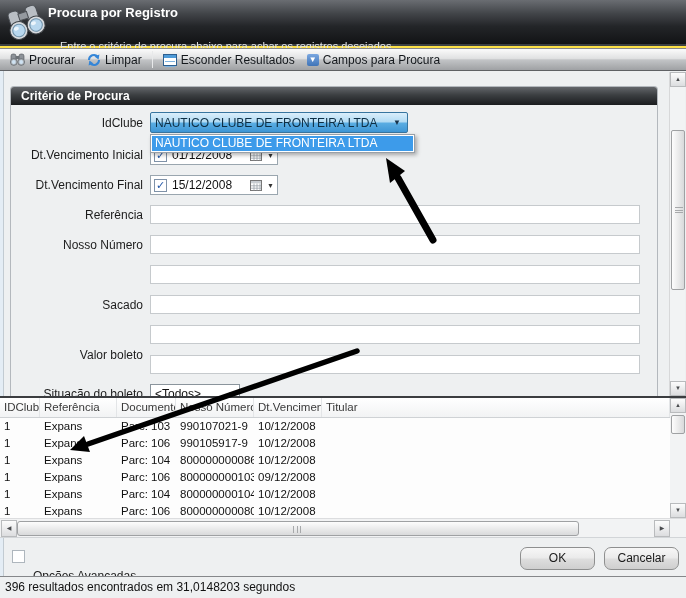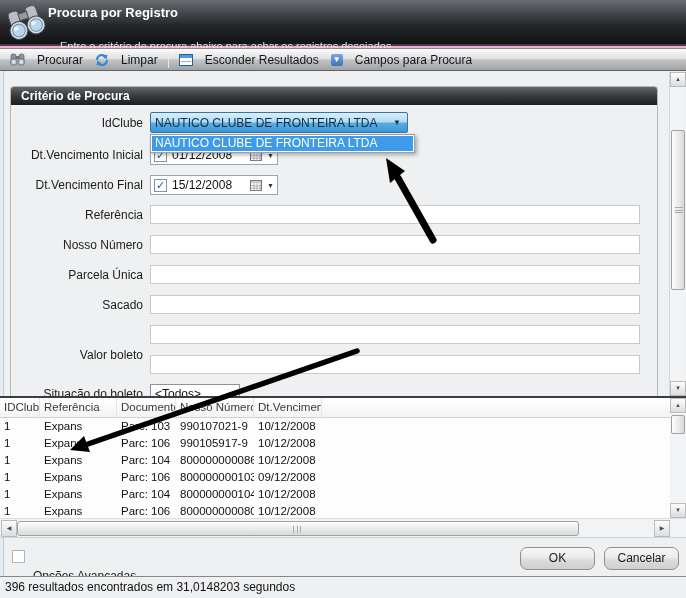--- a/index.html
+++ b/index.html
@@ -1,34 +1,34 @@
 <!DOCTYPE html>
 <html><head>
 <meta charset="utf-8">
 <style>
   * { margin:0; padding:0; box-sizing:border-box; }
   html,body { width:686px; height:598px; }
   body { font-family:"Liberation Sans","DejaVu Sans",sans-serif; background:#eef0f1; }
-  .dialog { position:relative; width:686px; height:598px; overflow:hidden; background:#f9a8d4; }
+  .dialog { position:relative; width:686px; height:598px; overflow:hidden; background:#fde047; }
 
   
   .titlebar { position:absolute; left:0; top:0; width:686px; height:46px;
     background:linear-gradient(#6a6d72 0%, #43464a 30%, #232528 60%, #121315 100%);
     border-bottom:2px solid #3c4043; }
   .bino-big { position:absolute; left:4px; top:3px; }
   .titles { position:absolute; left:48px; top:5px; color:#fff; }
   .dlg-title { font-size:13px; font-weight:bold; }
   .dlg-subtitle { font-size:11px; color:#e3e5e8; margin-top:20px; margin-left:12px; }
 
   
   .toolbar { position:absolute; left:0; top:48px; width:686px; height:23px;
     background:linear-gradient(#fbfbfb 0%, #e0e1e2 45%, #c2c4c6 52%, #9fa1a4 100%);
     border-top:1px solid #85878a; border-bottom:1px solid #5f6164;
     display:flex; align-items:center; padding-left:4px; }
-  .tbtn { display:flex; align-items:center; gap:12px; padding:8px 6px; font-size:12px; color:#14181c; cursor:default; }
+  .tbtn { display:flex; align-items:center; gap:4px; padding:8px 6px; font-size:12px; color:#14181c; cursor:default; }
   .tsep { width:1px; height:17px; background:#8a8c8f; border-right:1px solid #e8e9ea; margin:0 4px; }
 
   .list-icon { width:14px; height:12px; border:1px solid #2e5f8f; background:#fff; position:relative; }
   .list-icon::before { content:""; position:absolute; left:0; top:0; width:100%; height:3px; background:#4f9bd8; }
   .list-icon::after { content:""; position:absolute; left:1px; right:1px; top:6px; height:4px;
     border-top:1px solid #7fb3e0; border-bottom:1px solid #7fb3e0; }
   .campos-icon { width:12px; height:12px; border-radius:2px;
     background:linear-gradient(#7aa7e0,#3f74b8); color:#fff; font-size:8px; line-height:12px; text-align:center; }
 
   
@@ -212,21 +212,20 @@
     </svg>
     <span class="drop-glyph">▼</span>
   </div>
 
   <label class="flabel" style="top:208px;">Referência</label>
   <input class="finput" style="top: 205px;">
 
   <label class="flabel" style="top:238px;">Nosso Número</label>
   <input class="finput" style="top: 235px;">
 
-  <label class="flabel" style="top:268px;">Parcela Única</label>
   <input class="finput" style="top: 265px;">
 
   <label class="flabel" style="top:298px;">Sacado</label>
   <input class="finput" style="top: 295px;">
 
   <label class="flabel" style="top:348px;">Valor boleto</label>
   <input class="finput" style="top: 325px;">
 
   <input class="finput" style="top: 355px;">
 
@@ -248,20 +247,21 @@
     <div class="popup-item">NAUTICO CLUBE DE FRONTEIRA LTDA</div>
   </div>
 
   <div class="tbl-topline"></div>
   <div class="thead">
     <div>IDClube</div>
     <div>Referência</div>
     <div>Documento</div>
     <div>Nosso Número</div>
     <div>Dt.Vencimento</div>
+    <div>Titular</div>
   </div>
   <div class="trows">
     <div class="trow">
       <div>1</div>
       <div>Expans</div>
       <div>Parc: 103</div>
       <div>990107021-9</div>
       <div>10/12/2008</div>
       <div></div>
     </div>

